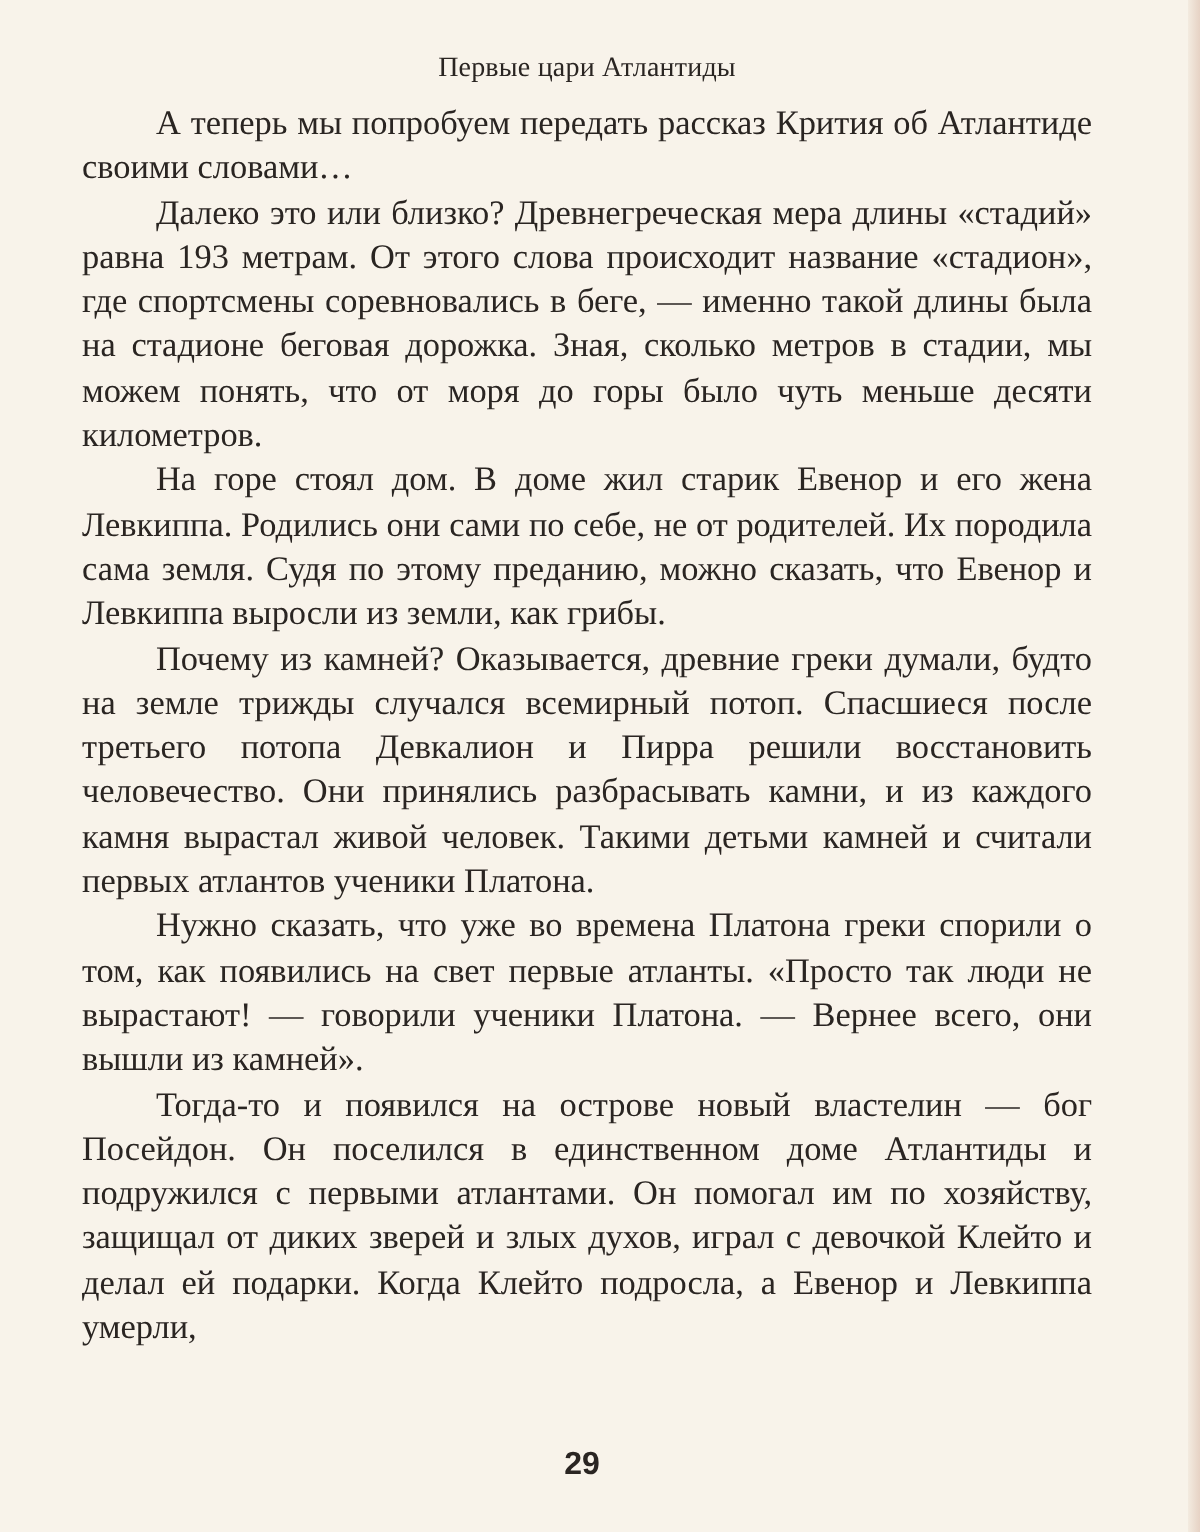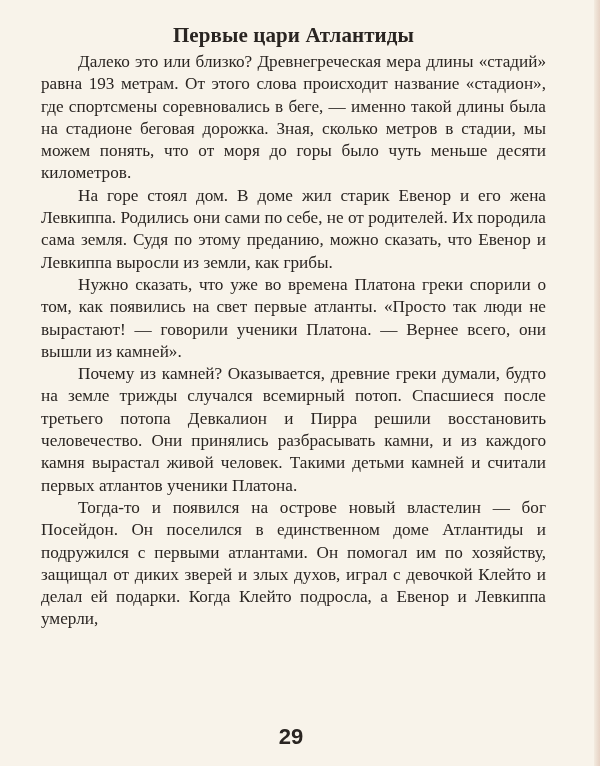--- a/index.html
+++ b/index.html
@@ -12,49 +12,50 @@
     position: absolute; top: 0; right: 0; width: 6px; height: 766px;
     background: linear-gradient(to right, #f3ebe0, #e6d2c4);
   }
   .content {
     position: absolute; left: 41px; top: 22px; width: 505px;
     font-family: "Liberation Serif", "DejaVu Serif", serif;
     color: #2a2522;
   }
   .title {
     text-align: center;
-    font-weight: bold;
-    font-size: 21px;
+    font-weight: normal;
+    font-size: 14px;
     line-height: 26px;
     margin: 0 0 3px 0;
     letter-spacing: 0.1px;
   }
   .para {
     font-size: 17.2px;
     line-height: 22.3px;
     text-align: justify;
     text-indent: 37px;
     margin: 0;
     hyphens: manual;
   }
   .page-number {
     position: absolute; left: 0; width: 582px; top: 724px;
     text-align: center;
     font-family: "Liberation Sans", "DejaVu Sans", sans-serif;
-    font-weight: bold; font-size: 22px;
+    font-weight: bold; font-size: 16px;
     color: #2a2522;
   }
 </style>
 </head>
 <body>
 
 <div class="page-edge"></div>
 
 <div class="content">
   <h1 class="title">Первые цари Атлантиды</h1>
+  <p class="para">А теперь мы попробуем передать рассказ Крития об Атлантиде своими словами…</p>
   <p class="para">Далеко это или близко? Древнегреческая мера длины «стадий» равна 193 метрам. От этого слова происходит название «стадион», где спортсмены соревновались в беге, — именно такой длины была на стадионе беговая дорожка. Зная, сколько метров в стадии, мы можем понять, что от моря до горы было чуть меньше десяти километров.</p>
   <p class="para">На горе стоял дом. В доме жил старик Евенор и его жена Левкиппа. Родились они сами по себе, не от родителей. Их породила сама земля. Судя по этому преданию, можно сказать, что Евенор и Левкиппа выросли из земли, как грибы.</p>
+  <p class="para">Почему из камней? Оказывается, древние греки думали, будто на земле трижды случался всемирный потоп. Спасшиеся после третьего потопа Девкалион и Пирра решили восстановить человечество. Они принялись разбрасывать камни, и из каждого камня вырастал живой человек. Такими детьми камней и считали первых атлантов ученики Платона.</p>
   <p class="para">Нужно сказать, что уже во времена Платона греки спорили о том, как появились на свет первые атланты. «Просто так люди не вырастают! — говорили ученики Платона. — Вернее всего, они вышли из камней».</p>
-  <p class="para">Почему из камней? Оказывается, древние греки думали, будто на земле трижды случался всемирный потоп. Спасшиеся после третьего потопа Девкалион и Пирра решили восстановить человечество. Они принялись разбрасывать камни, и из каждого камня вырастал живой человек. Такими детьми камней и считали первых атлантов ученики Платона.</p>
   <p class="para">Тогда-то и появился на острове новый властелин — бог Посейдон. Он поселился в единственном доме Атлантиды и подружился с первыми атлантами. Он помогал им по хозяйству, защищал от диких зверей и злых духов, играл с девочкой Клейто и делал ей подарки. Когда Клейто подросла, а Евенор и Левкиппа умерли,</p>
 </div>
 
 <div class="page-number">29</div>
 
 </body></html>

